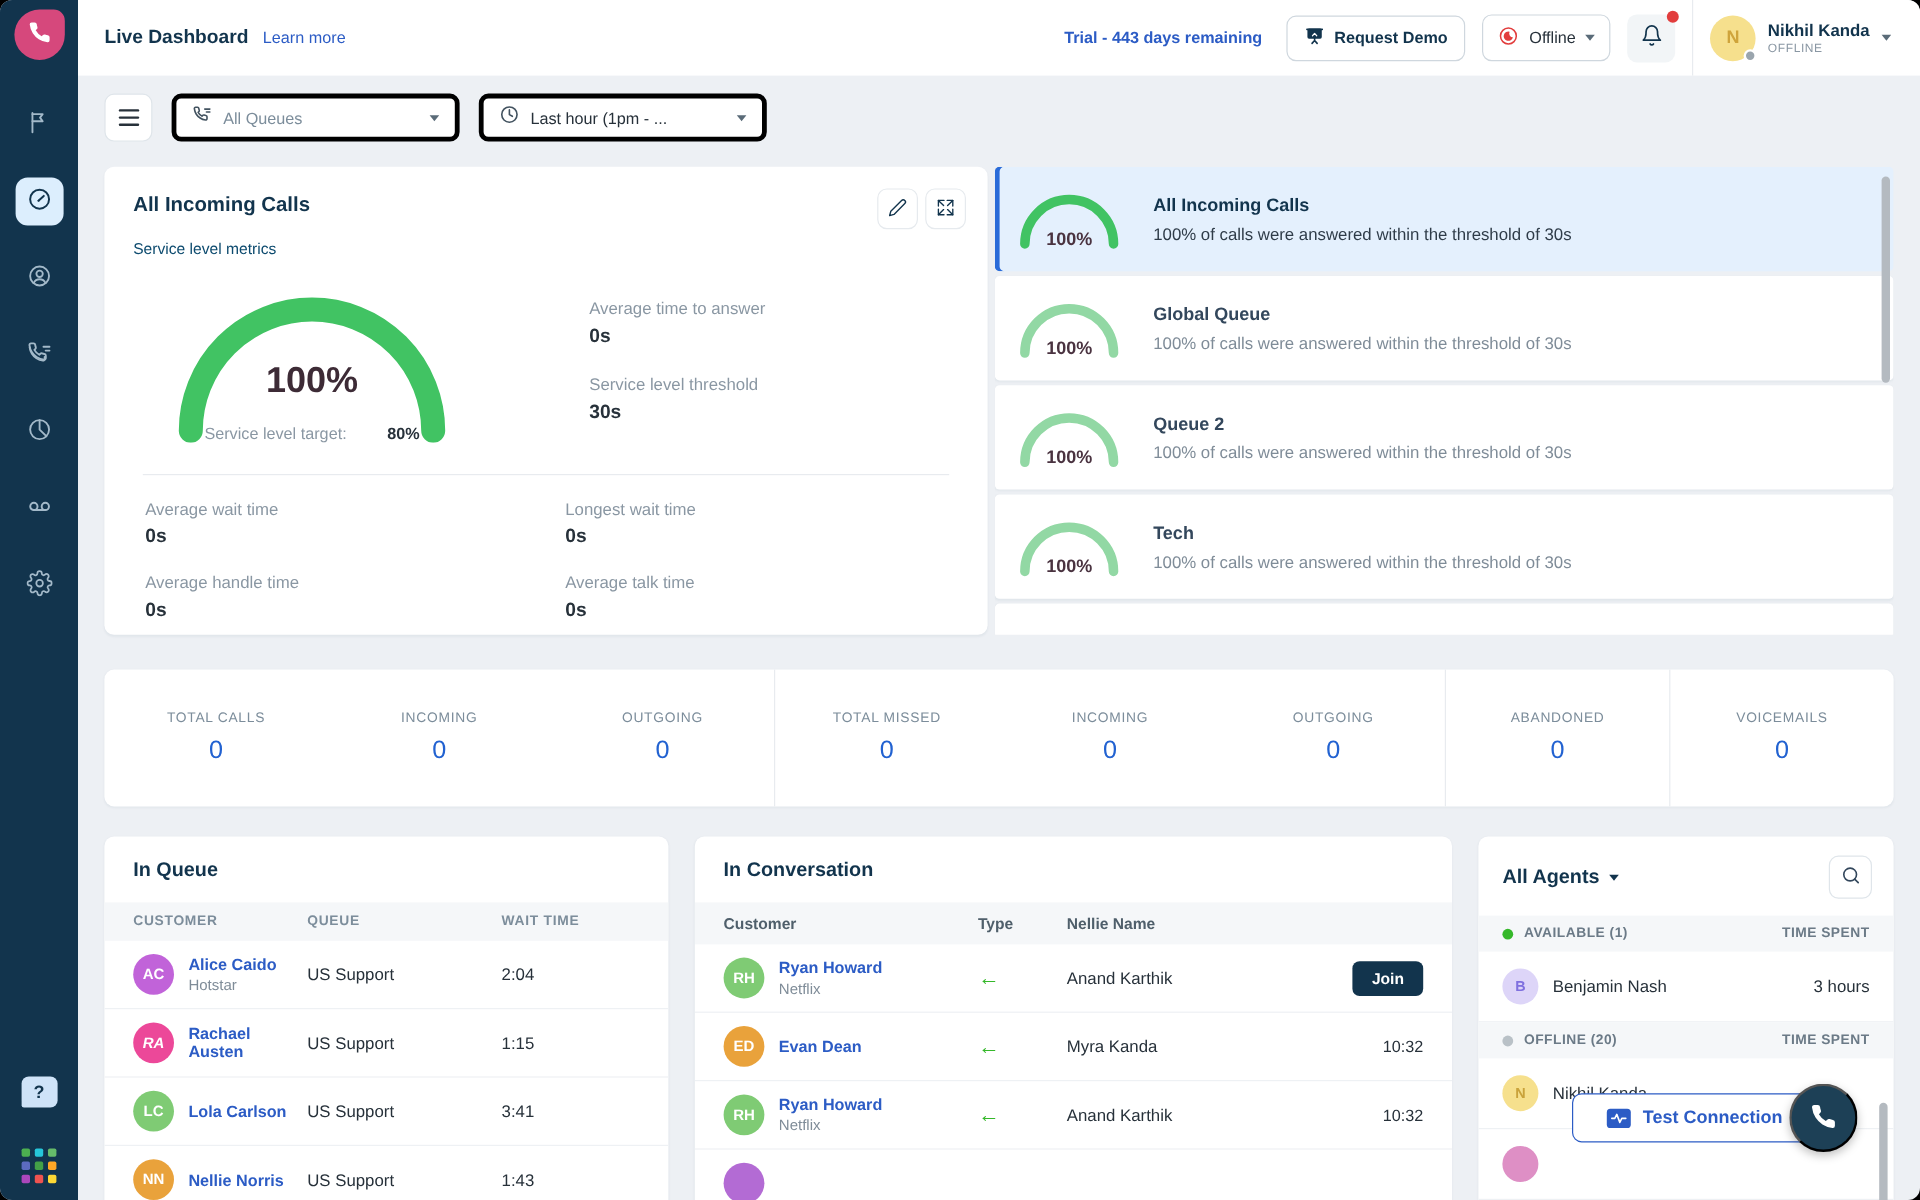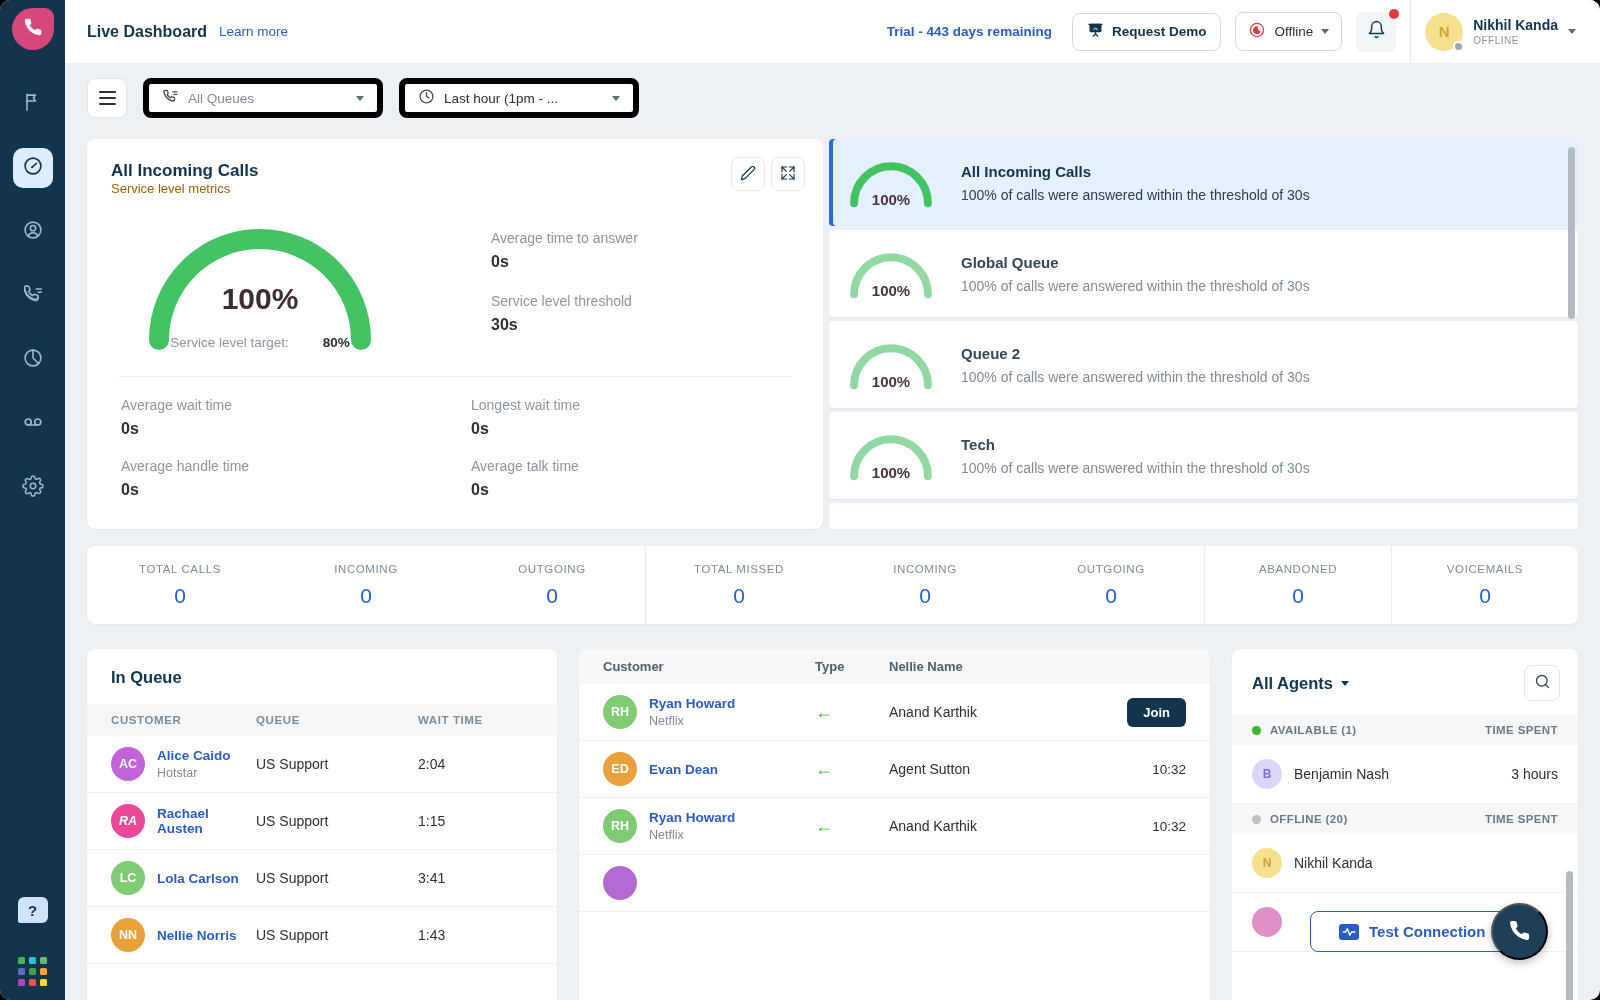--- a/index.html
+++ b/index.html
@@ -36,34 +36,34 @@
   .avatar-user { position:relative; width:38px; height:38px; background:#f6e08d; border-radius:50%; display:flex; align-items:center; justify-content:center; font-size:15px; font-weight:bold; color:#cfa43b; }
   .avatar-user .status { position:absolute; right:-1px; bottom:-1px; width:11px; height:11px; background:#9aa5ad; border:2px solid #fff; border-radius:50%; }
   .user-meta .name { font-size:14px; font-weight:bold; color:#12344d; }
   .user-meta .st { font-size:10px; letter-spacing:0.5px; color:#8a97a3; margin-top:2px; }
   .chev { width:0; height:0; border-left:4.5px solid transparent; border-right:4.5px solid transparent; border-top:5.5px solid #5a6b78; }
 
   
   .filterbar { display:flex; gap:16px; padding:15px 24px 13px 22px; flex:none; }
   .hamburger { width:40px; height:40px; background:#fff; border:1px solid #dfe5ea; border-radius:8px; display:flex; flex-direction:column; justify-content:center; align-items:center; gap:4px; cursor:pointer; }
   .hamburger i { display:block; width:17px; height:2px; background:#27313a; border-radius:1px; }
-  .dropdown { width:240px; height:40px; background:#fff; border:6px solid #000000; border-radius:8px; display:flex; align-items:center; gap:9px; padding:0 13px; cursor:pointer; }
+  .dropdown { width:240px; height:40px; background:#fff; border:4px solid #000000; border-radius:8px; display:flex; align-items:center; gap:9px; padding:0 13px; cursor:pointer; }
   .dropdown .lbl { font-size:13.5px; }
   .dropdown .lbl.placeholder { color:#7c8d9b; }
   .dropdown .lbl.value { color:#27313a; }
   .dropdown .chev { margin-left:auto; }
 
   
   .content { padding:8px 22px 0; flex:1; }
   .card { background:#fff; border-radius:8px; box-shadow:0 1px 2px rgba(18,52,77,0.05); }
 
   .top-section { display:flex; gap:6px; }
   .service-card { flex:0 0 736px; height:390px; padding:22px 24px; position:relative; }
   .sc-title { font-size:17px; font-weight:bold; color:#12344d; }
-  .sc-sub { font-size:13px; color:#a16207; margin-top:0; }
+  .sc-sub { font-size:13px; color:#0c4a6e; margin-top:19px; }
   .sc-actions { position:absolute; top:18px; right:18px; display:flex; gap:6px; }
   .icon-btn { width:34px; height:34px; border:1px solid #e6eaee; background:#fff; border-radius:8px; display:flex; align-items:center; justify-content:center; cursor:pointer; color:#12344d; }
 
   .sc-body { display:flex; margin-top:30px; }
   .main-gauge { position:relative; width:230px; height:124px; margin-left:34px; }
   .main-gauge .pct { position:absolute; top:56px; width:100%; text-align:center; font-size:30px; font-weight:bold; color:#3d2b36; }
   .main-gauge .target { position:absolute; bottom:0; width:100%; text-align:center; font-size:13.5px; color:#8a97a3; }
   .main-gauge .target b { color:#27313a;margin-left:30px; }
   .side-metrics { margin-left:116px; display:flex; flex-direction:column; gap:22px; padding-top:4px; }
   .metric .m-label { font-size:14px; color:#8a97a3; }
@@ -78,21 +78,21 @@
   .qitem.selected { background:#e4f0fd; box-shadow:inset 4px 0 0 #2a6bd8; }
   .mini-gauge { position:relative; width:88px; height:50px; flex:none; }
   .mini-gauge .pct { position:absolute; bottom:0; width:100%; text-align:center; font-size:15px; font-weight:bold; color:#4a3340; }
   .q-name { font-size:15px; font-weight:bold; color:#33475c; }
   .qitem.selected .q-name { color:#12344d; }
   .q-desc { font-size:14px; color:#7f8c98; margin-top:7px; }
   .qitem.selected .q-desc { color:#2f3c49; }
   .q-scroll { position:absolute; right:3px; top:8px; width:7px; height:172px; background:#b4bac0; border-radius:4px; }
 
   
-  .stats-card { margin-top:17px; height:78px; display:flex; align-items:stretch; }
+  .stats-card { margin-top:29px; height:114px; display:flex; align-items:stretch; }
   .stat { flex:1; display:flex; flex-direction:column; align-items:center; justify-content:center; }
   .stat .s-label { font-size:11.5px; letter-spacing:0.6px; color:#7c8d9b; }
   .stat .s-value { font-size:21px; color:#2262d1; margin-top:9px; }
   .stats-card .stat:nth-child(4), .stats-card .stat:nth-child(7), .stats-card .stat:nth-child(8) { border-left:1px solid #e8ebef; }
 
   
   .bottom-section { display:flex; gap:22px; margin-top:25px; height:400px; }
   .panel-title { font-size:16.5px; font-weight:bold; color:#12344d; }
   .bq-card { width:470px; flex:none; overflow:hidden; }
   .bc-card { flex:1; overflow:hidden; }
@@ -518,20 +518,21 @@
 
                 </span>
               </div>
               <span class="cell">US Support</span>
               <span class="cell">1:43</span>
             </div>
 
         </section>
 
         <section class="card bc-card">
+          <div class="card-head"><span class="panel-title">In Conversation</span></div>
           <div class="thead soft grid-conv">
             <span>Customer</span>
             <span>Type</span>
             <span>Nellie Name</span>
             <span></span>
           </div>
 
             <div class="trow grid-conv">
               <div class="cust">
                 <span class="avatar" style="background: rgb(127, 203, 116);">RH</span>
@@ -548,21 +549,21 @@
 
             <div class="trow grid-conv">
               <div class="cust">
                 <span class="avatar" style="background: rgb(233, 162, 59);">ED</span>
                 <span>
                   <span class="cname" style="display:block">Evan Dean</span>
 
                 </span>
               </div>
               <span class="arrow-in">←</span>
-              <span class="cell">Agent Sutton</span>
+              <span class="cell">Myra Kanda</span>
 
               <span class="dur">10:32</span>
             </div>
 
             <div class="trow grid-conv">
               <div class="cust">
                 <span class="avatar" style="background: rgb(127, 203, 116);">RH</span>
                 <span>
                   <span class="cname" style="display:block">Ryan Howard</span>
                   <span class="csub" style="display:block">Netflix</span>

